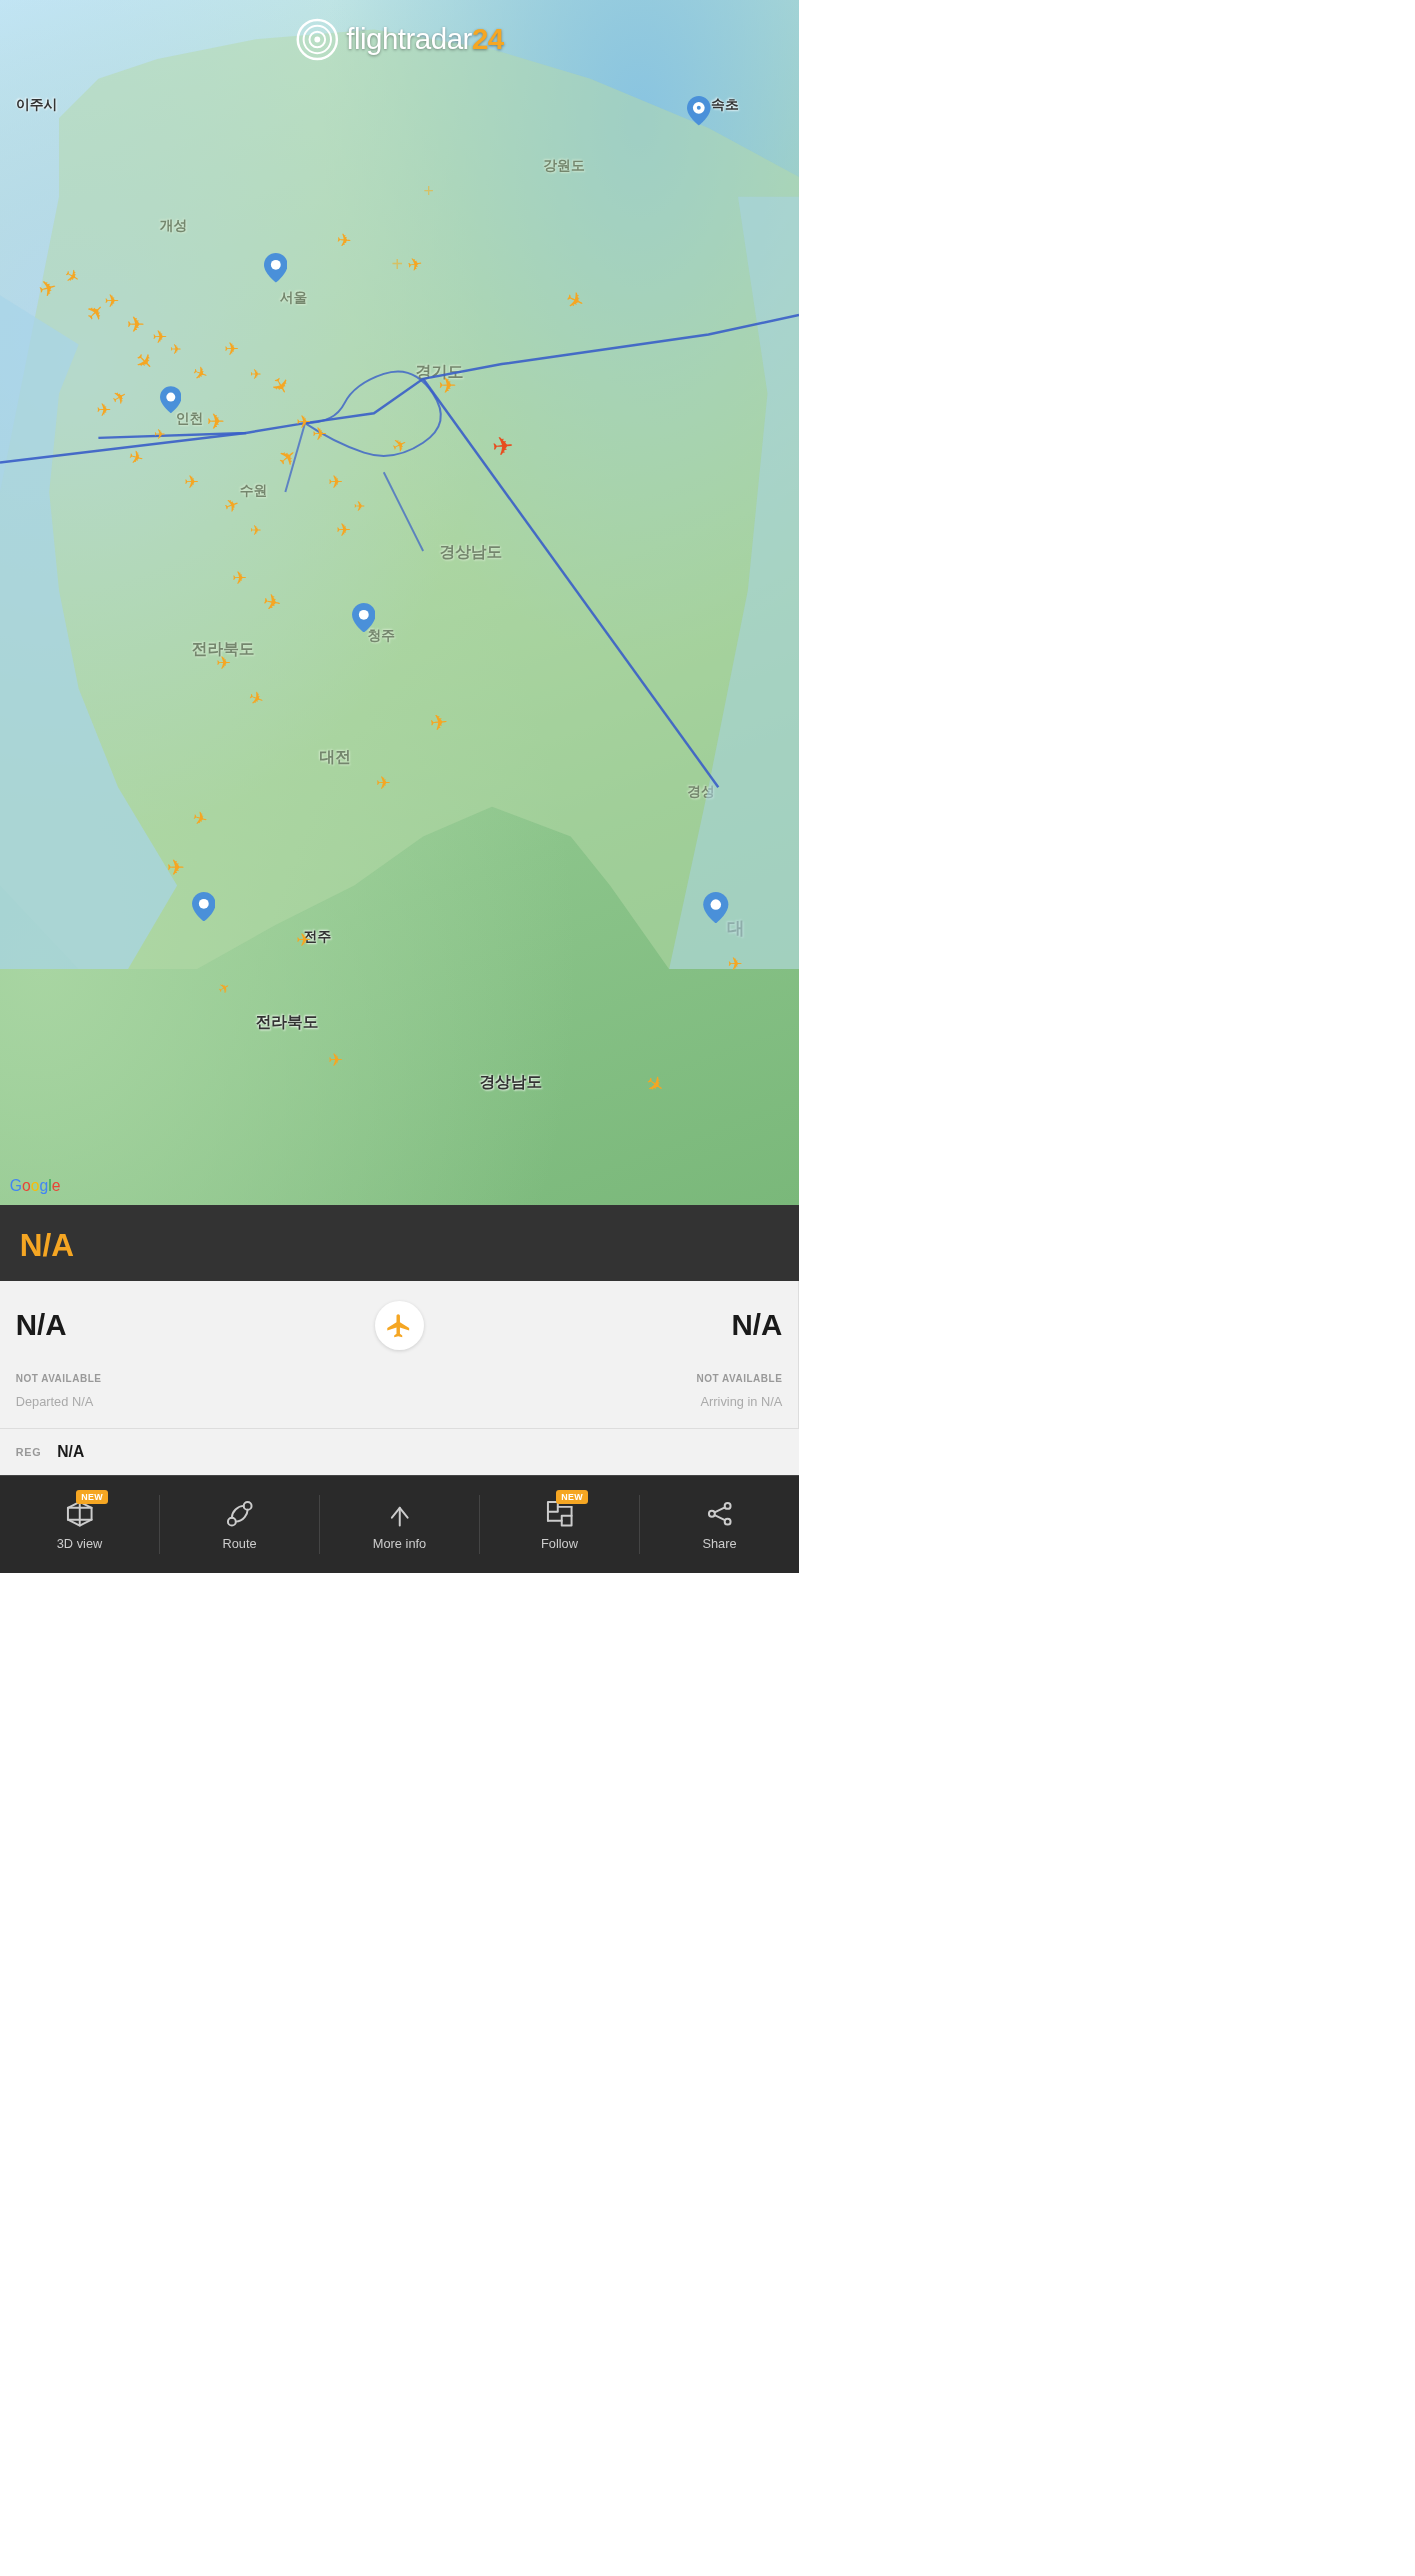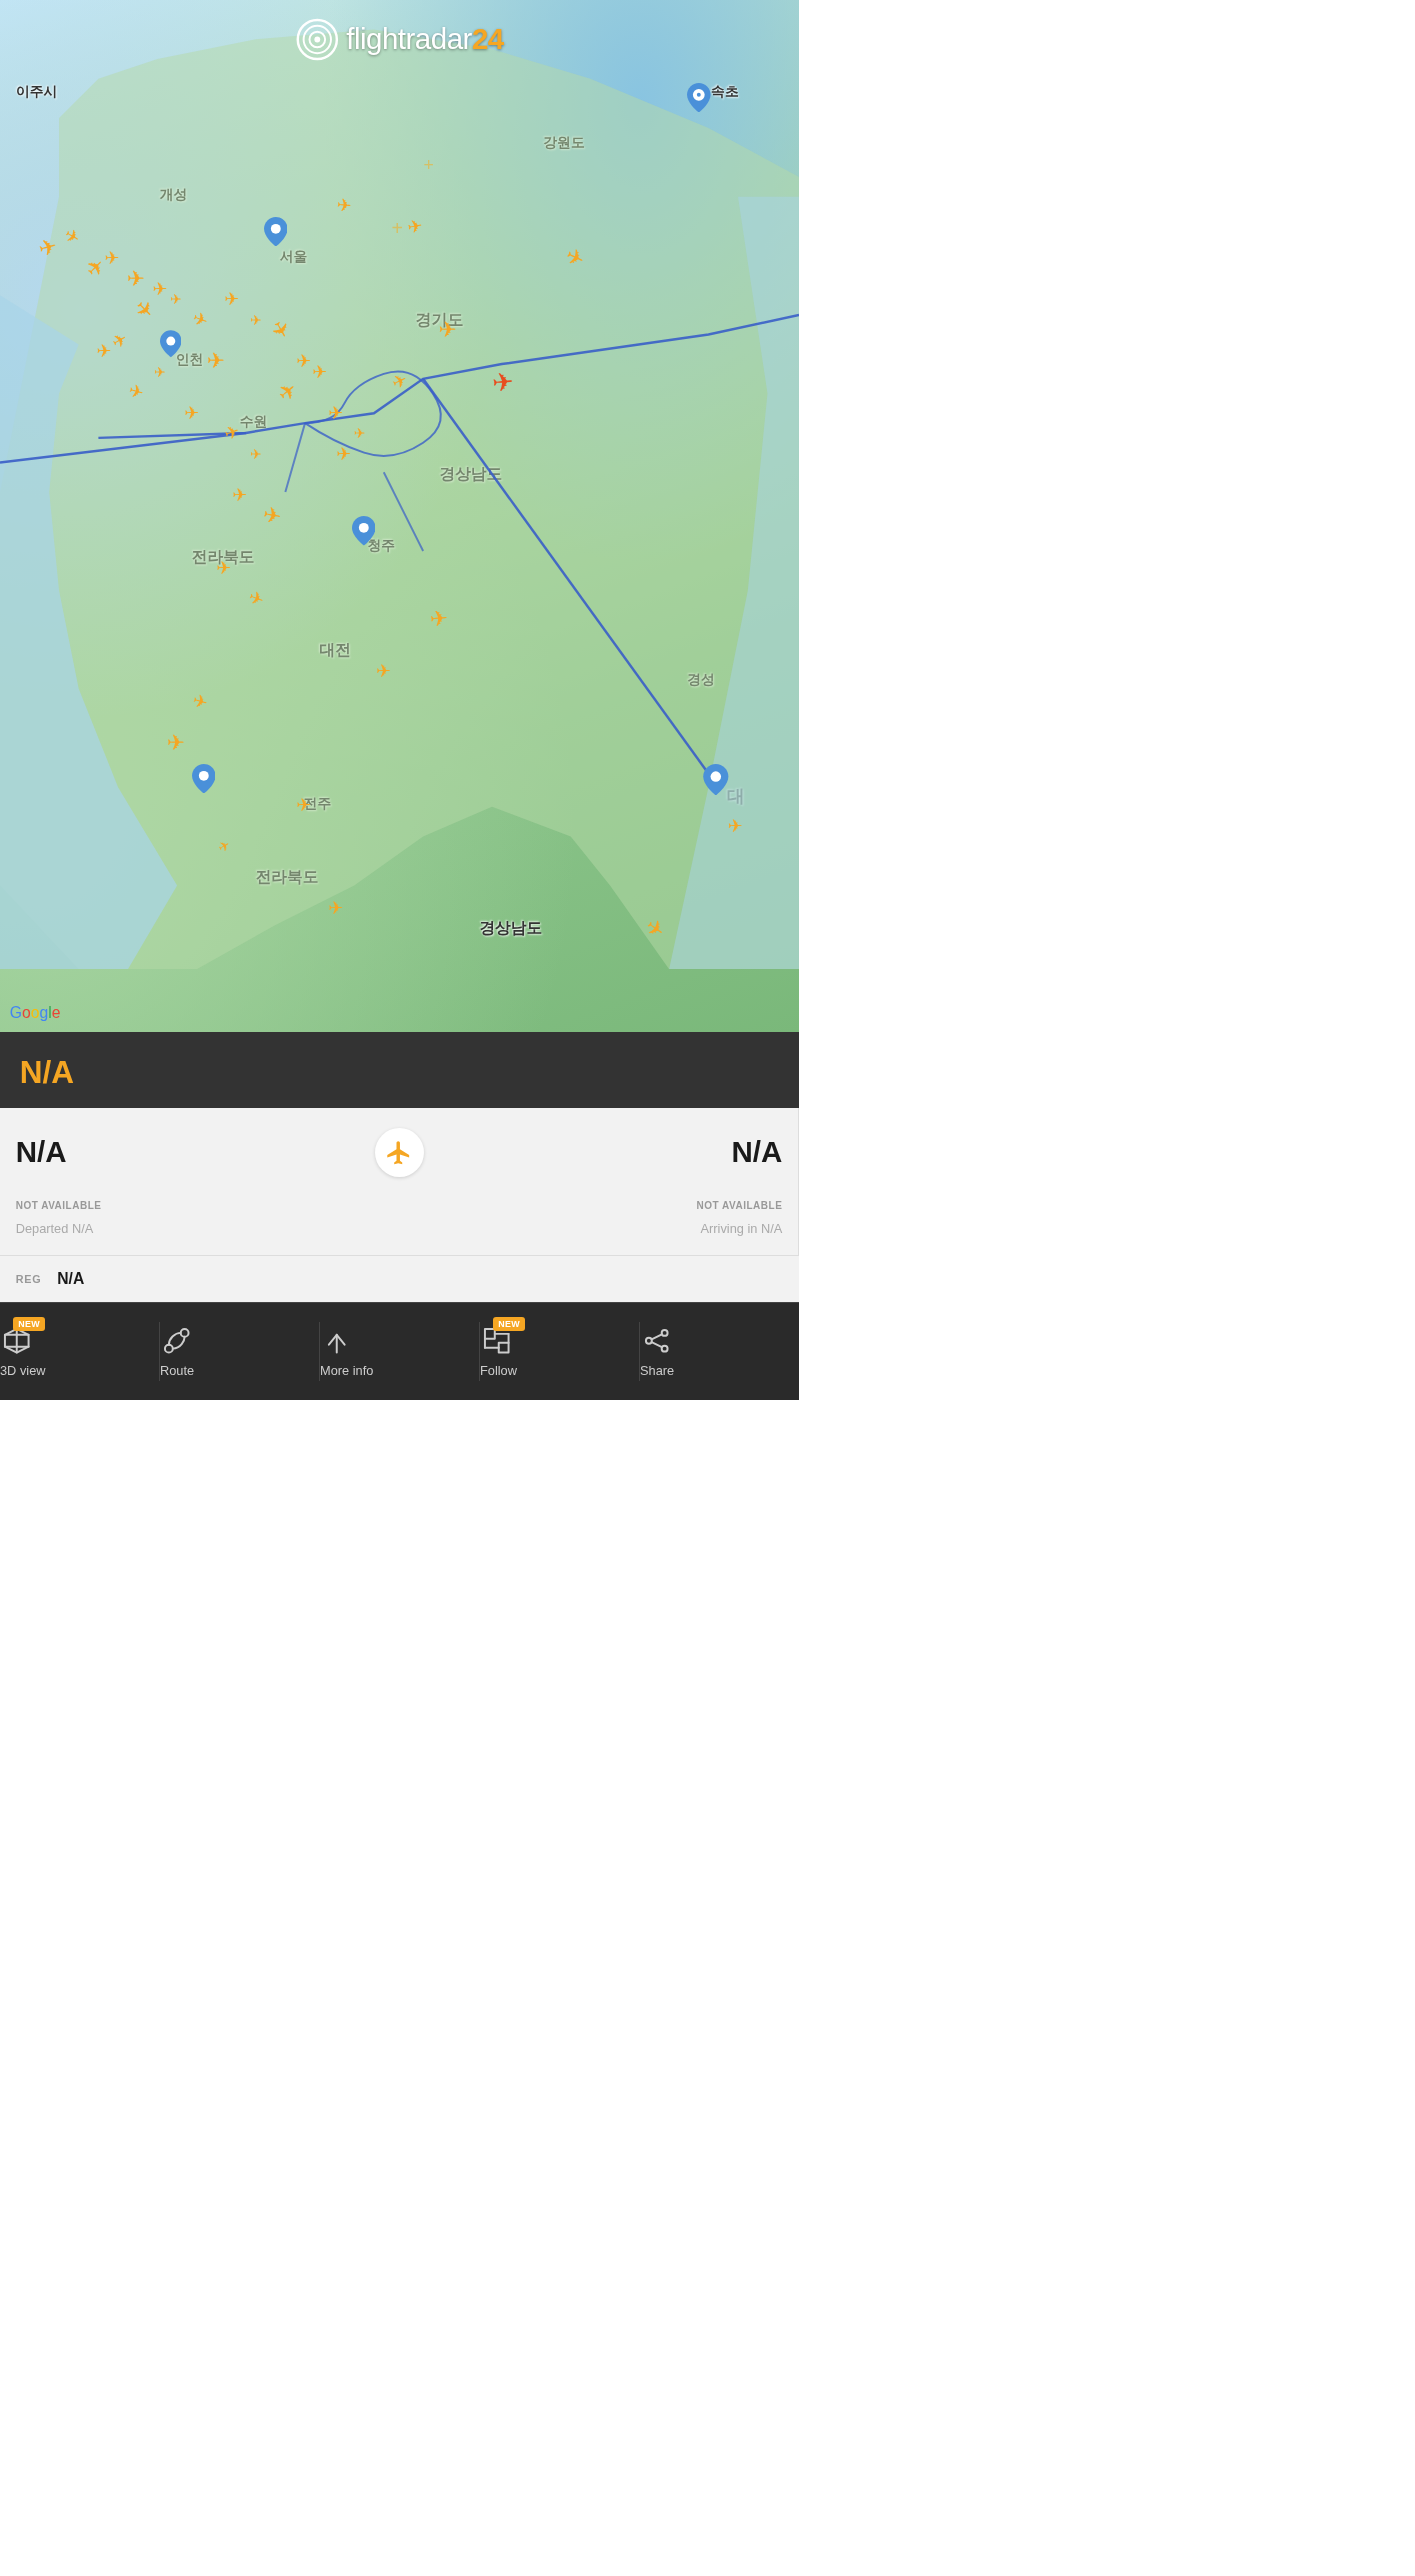--- a/index.html
+++ b/index.html
@@ -8,21 +8,21 @@
       width: 799px;
       min-height: 1288px;
       font-family: -apple-system, BlinkMacSystemFont, 'Helvetica Neue', Arial, sans-serif;
       background: #fff;
       overflow-x: hidden;
     }
 
     
     .map-container {
       width: 799px;
-      height: 1032px;
+      height: 1205px;
       position: relative;
       background: #a8d5a2;
       overflow: hidden;
     }
 
     .map-bg {
       position: absolute;
       inset: 0;
       background:
         radial-gradient(ellipse at 10% 30%, #b5d8f0 0%, transparent 40%),
@@ -241,20 +241,21 @@
       background: #2a2a2a;
       display: flex;
       align-items: center;
       justify-content: space-around;
       border-top: 1px solid #444;
     }
 
     .nav-item {
       display: flex;
       flex-direction: column;
+      align-items: center;
       gap: 5.9px;
       flex: 1;
       cursor: pointer;
       padding: 11.8px 0;
       position: relative;
     }
 
     .nav-icon {
       width: 33px;
       height: 33px;

